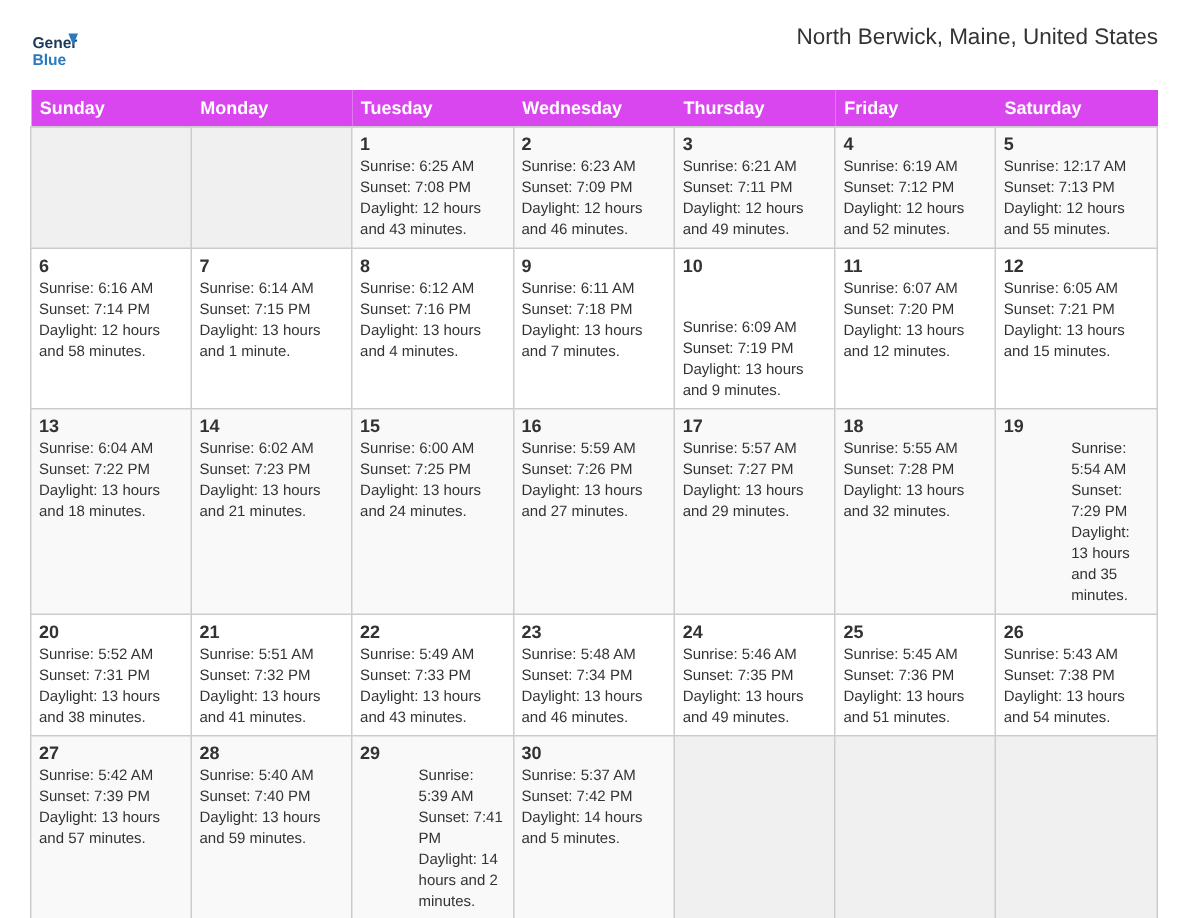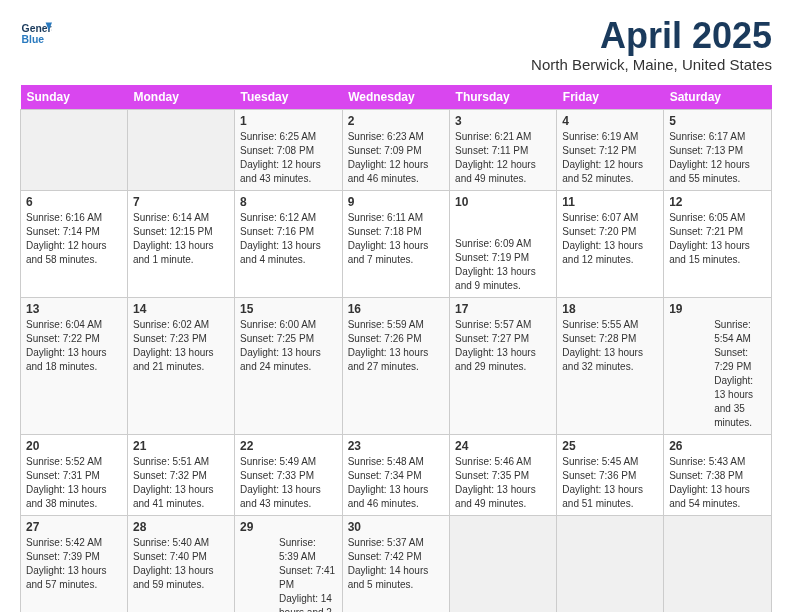--- a/index.html
+++ b/index.html
@@ -86,21 +86,20 @@
 
 <div class="header">
   <div class="logo">
     <svg class="logo-icon" viewBox="0 0 40 40">
       <text x="2" y="20" font-size="13" font-weight="bold" fill="#1a3a5c">General</text>
       <text x="2" y="34" font-size="13" font-weight="bold" fill="#2a7abf">Blue</text>
       <polygon points="32,8 40,8 36,18" fill="#2a7abf"></polygon>
     </svg>
   </div>
   <div class="title-block">
-    <h1>April 2025</h1>
     <h2>North Berwick, Maine, United States</h2>
   </div>
 </div>
 
 <table>
   <thead>
     <tr>
     <th>Sunday</th>
         <th>Monday</th>
         <th>Tuesday</th>
@@ -133,36 +132,36 @@
 Daylight: 12 hours and 49 minutes.</div>
         </td>
         <td>
           <span class="day-num">4</span>
           <div class="day-info" style="white-space: pre-line;">Sunrise: 6:19 AM
 Sunset: 7:12 PM
 Daylight: 12 hours and 52 minutes.</div>
         </td>
         <td>
           <span class="day-num">5</span>
-          <div class="day-info" style="white-space: pre-line;">Sunrise: 6:17 AM
+          <div class="day-info" style="white-space: pre-line;">Sunrise: 12:17 AM
 Sunset: 7:13 PM
 Daylight: 12 hours and 55 minutes.</div>
         </td>
       </tr>
       <tr>
         <td>
           <span class="day-num">6</span>
           <div class="day-info" style="white-space: pre-line;">Sunrise: 6:16 AM
 Sunset: 7:14 PM
 Daylight: 12 hours and 58 minutes.</div>
         </td>
         <td>
           <span class="day-num">7</span>
           <div class="day-info" style="white-space: pre-line;">Sunrise: 6:14 AM
-Sunset: 12:15 PM
+Sunset: 7:15 PM
 Daylight: 13 hours and 1 minute.</div>
         </td>
         <td>
           <span class="day-num">8</span>
           <div class="day-info" style="white-space: pre-line;">Sunrise: 6:12 AM
 Sunset: 7:16 PM
 Daylight: 13 hours and 4 minutes.</div>
         </td>
         <td>
           <span class="day-num">9</span>

